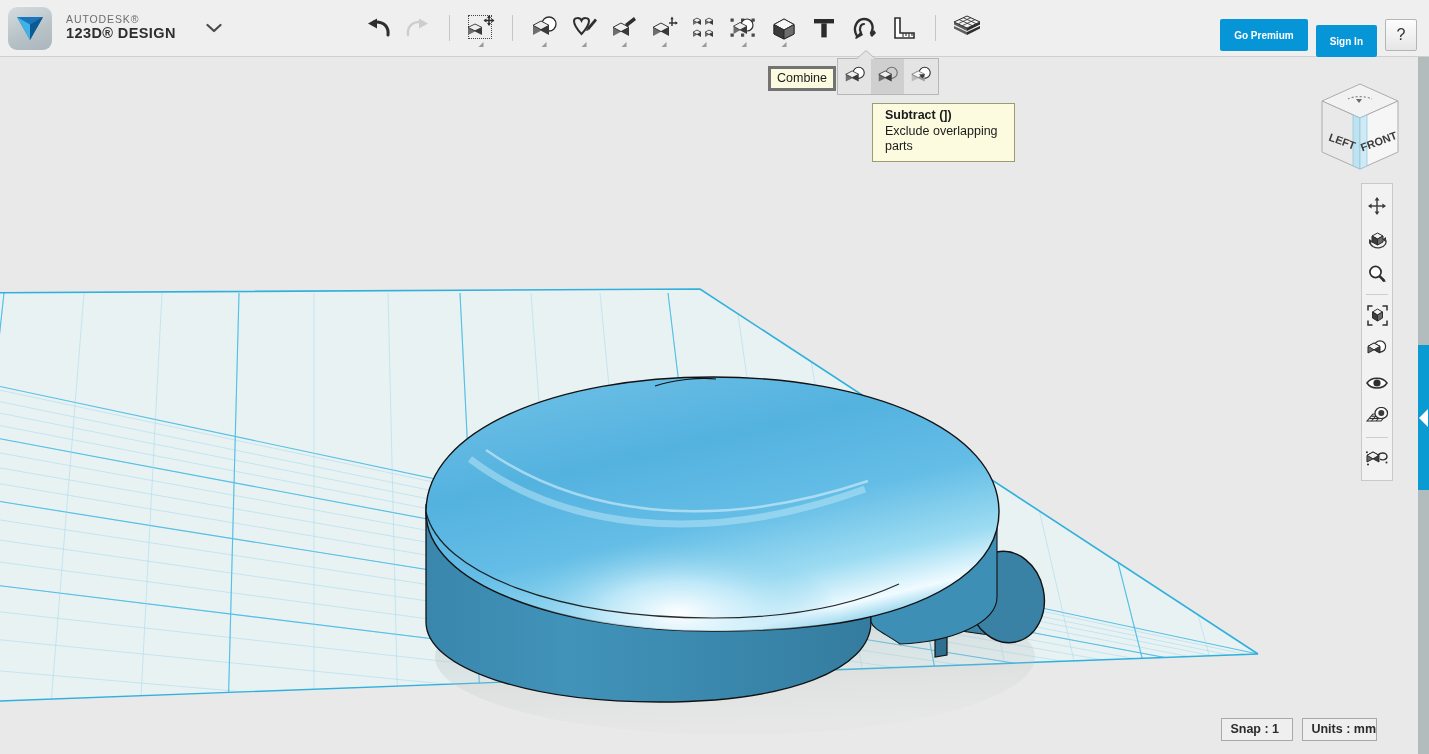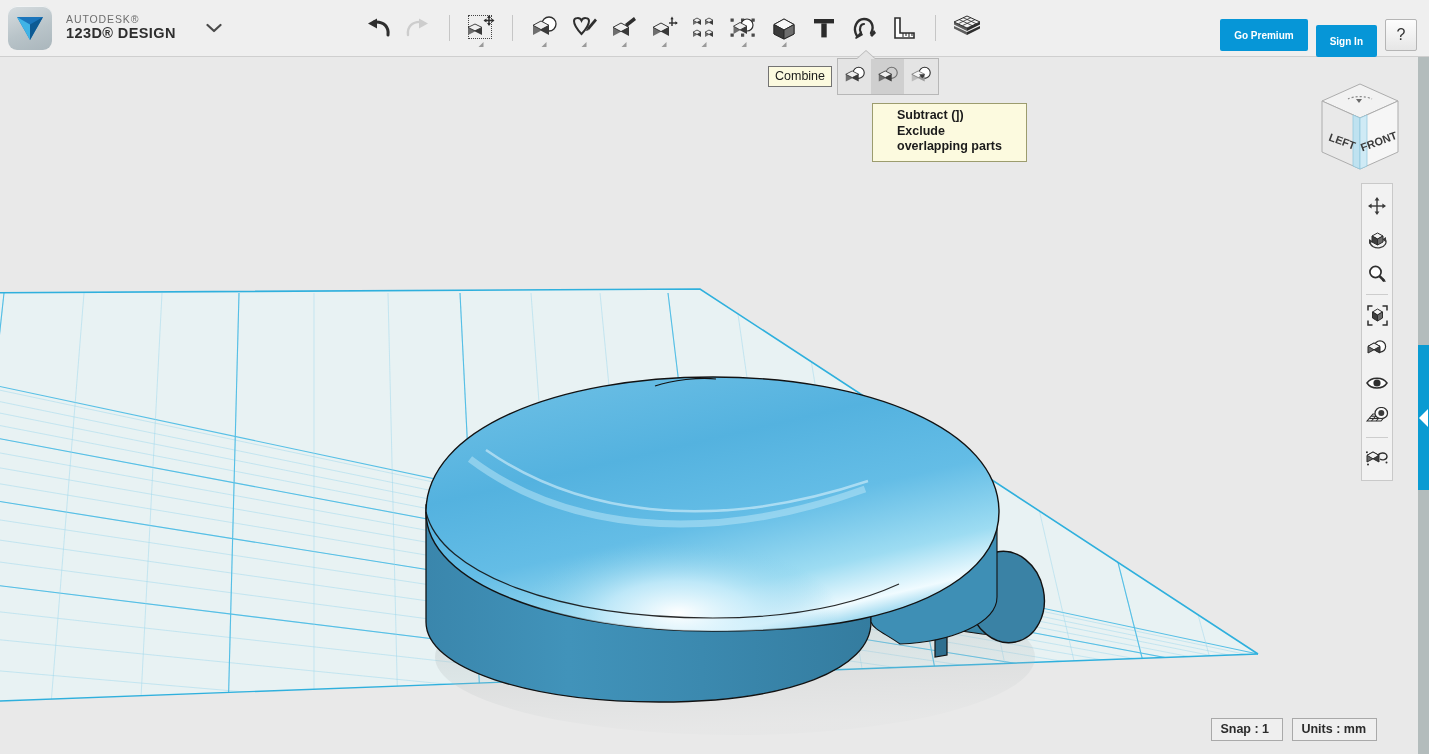--- a/index.html
+++ b/index.html
@@ -107,21 +107,21 @@
     border-radius: 2px;
     font-size: 16px; color: #333;
     cursor: pointer;
     font-family: "Liberation Sans", sans-serif;
   }
 
   
   #combine-label {
     position: absolute; left: 768px; top: 66px;
     background: #fcfadf;
-    border: 1px solid #737373;
+    border: 3px solid #737373;
     font-size: 12.5px;
     color: #1b1b1b;
     padding: 2px 6px 3px 6px;
     z-index: 60;
   }
   #combine-flyout {
     position: absolute; left: 837px; top: 58px;
     width: 102px; height: 37px;
     background: #e4e4e4;
     border: 1px solid #b7b7b7;
@@ -137,32 +137,32 @@
     position: absolute; left: 857px; top: 51px;
     width: 0; height: 0;
     border-left: 9px solid transparent;
     border-right: 9px solid transparent;
     border-bottom: 8px solid #e4e4e4;
     z-index: 61;
     filter: drop-shadow(0 -1px 0 #b7b7b7);
   }
   #subtract-tooltip {
     position: absolute; left: 872px; top: 103px;
-    width: 155px;
+    width: 143px;
     background: #fcfadf;
     border: 1px solid #9c9c6e;
-    padding: 4px 7px 6px 24px;
+    padding: 4px 7px 6px 12px;
     z-index: 60;
   }
   #subtract-tooltip .tt-title {
     font-size: 12.5px; font-weight: bold; color: #1b1b1b;
     line-height: 1.25;
   }
   #subtract-tooltip .tt-desc {
-    font-size: 12.5px; color: #1b1b1b; line-height: 1.25; font-weight: bold;
+    font-size: 12.5px; color: #1b1b1b; line-height: 1.25;
   }
 
   
   #canvas {
     position: absolute; left: 0; top: 57px;
     width: 1429px; height: 697px;
     background: #e9e9e9;
     overflow: hidden;
   }
   #scene { position: absolute; left: 0; top: 0; width: 1429px; height: 697px; }
@@ -218,21 +218,21 @@
     position: absolute; right: 52px; bottom: 13px;
     display: flex; align-items: center;
     z-index: 20;
   }
   .statchip {
     background: #efefef;
     border: 1px solid #a9a9a9;
     font-size: 12.5px;
     font-weight: bold;
     color: #2b2b2b;
-    padding: 3px 10px 4px 8px;
+    padding: 3px 0 4px 8px;
     min-width: 72px;
     text-align: left;
   }
   #units-chip { margin-left: 9px; min-width: 70px; text-align: center; }
 </style>
 </head>
 <body>
 
 <div id="app">
 

